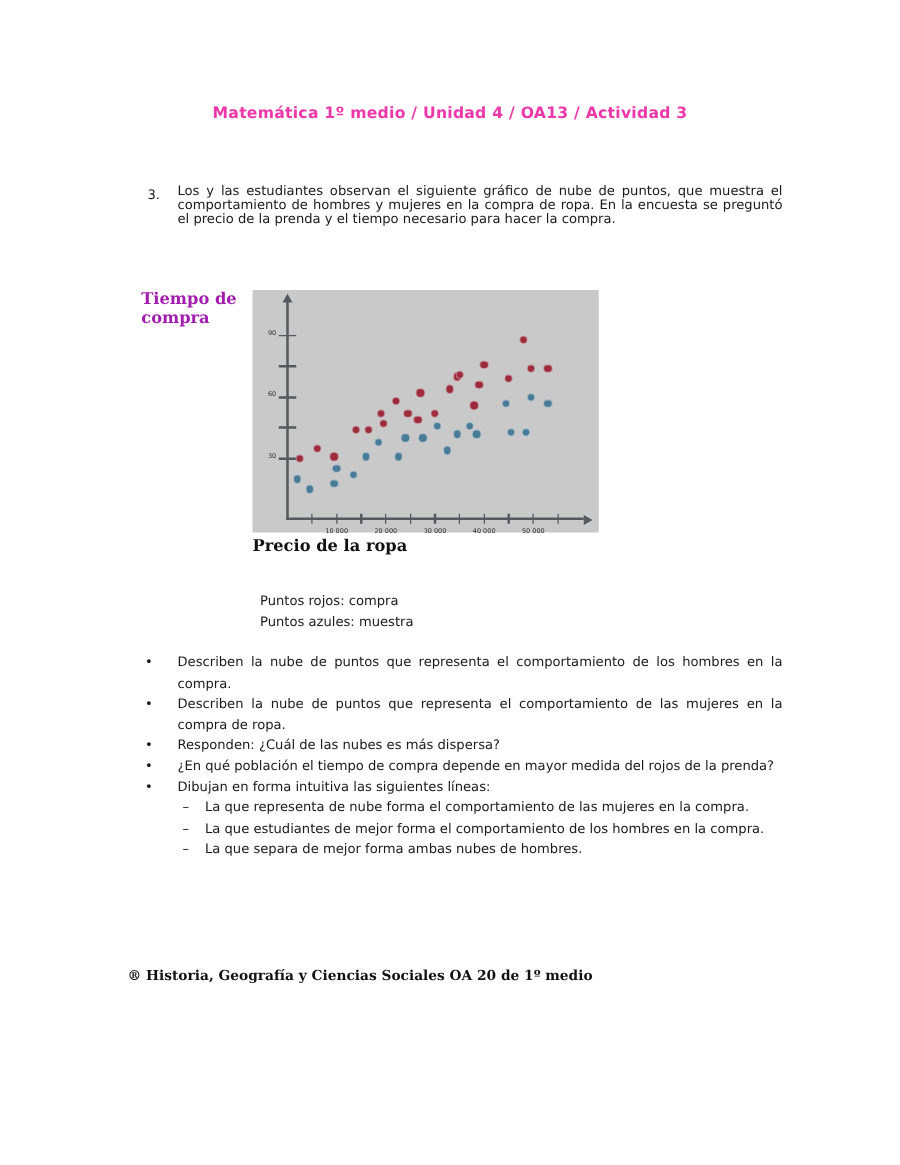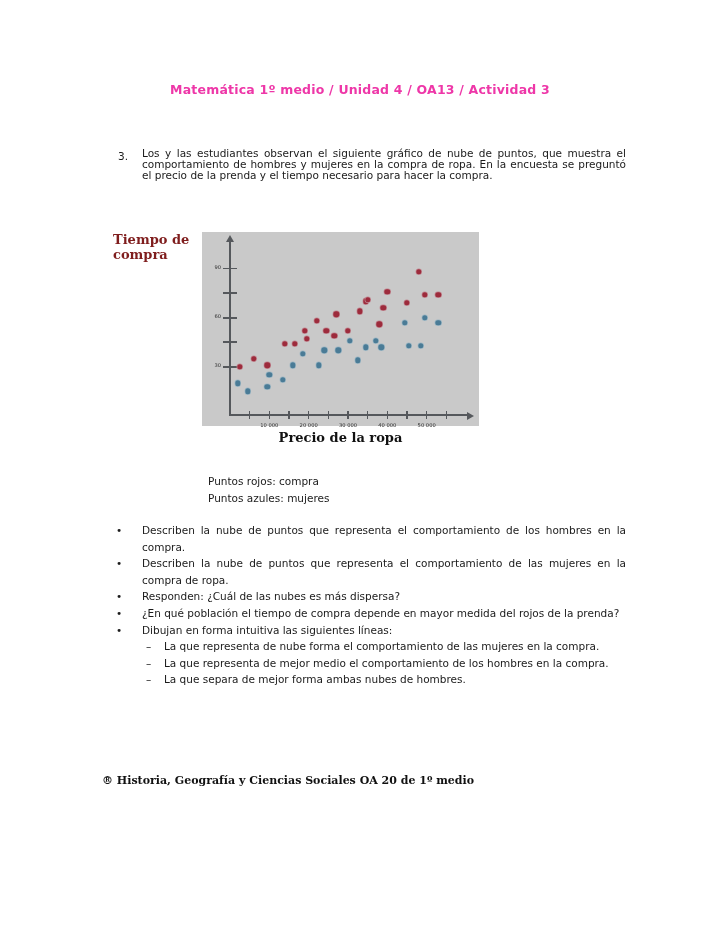--- a/index.html
+++ b/index.html
@@ -67,21 +67,21 @@
     height: 230px;
   }
   .ylabel {
     position: absolute;
     left: 0px;
     top: 4px;
     width: 96px;
     font-size: 13px;
     font-weight: bold;
     line-height: 15px;
-    color: #7f1d1d;
+    color: #a21caf;
     font-family: "DejaVu Serif", serif;
   }
   .plot-box {
     position: absolute;
     left: 89px;
     top: 4px;
     width: 277px;
     height: 194px;
     background: #c9c9c9;
   }
@@ -164,21 +164,21 @@
     transform: translate(-50%, -50%);
   }
   .dot.men   { background: #9d2b3c; box-shadow: 0 0 0 0.7px #c08a93; }
   .dot.women { background: #4a7b96; box-shadow: 0 0 0 0.7px #9db7c4; }
 
   .xlabel {
     position: absolute;
     left: 89px;
     top: 202px;
     width: 277px;
-    text-align: center;
+    text-align: left;
     font-size: 13px;
     font-weight: bold;
     color: #111;
     font-family: "DejaVu Serif", serif;
   }
 
   
   .legend {
     position: absolute;
     top: 473px;
@@ -342,21 +342,21 @@
           <div class="dot women" style="left: 222.7px; top: 85.7143px; background: rgb(74, 123, 150);"></div>
           <div class="dot women" style="left: 236.467px; top: 90.6286px; background: rgb(74, 123, 150);"></div>
         </div>
     </div>
 
     <div class="xlabel">Precio de la ropa</div>
   </div>
 
   <div class="legend">
     <div>Puntos rojos: compra</div>
-    <div>Puntos azules: mujeres</div>
+    <div>Puntos azules: muestra</div>
   </div>
 
   <div class="bullets" id="bullets-container">
       <div class="bullet-row">
         <div class="bullet-mark">•</div>
         <div class="bullet-text">Describen la nube de puntos que representa el comportamiento de los hombres en la compra.</div>
       </div>
       <div class="bullet-row">
         <div class="bullet-mark">•</div>
         <div class="bullet-text">Describen la nube de puntos que representa el comportamiento de las mujeres en la compra de ropa.</div>
@@ -372,21 +372,21 @@
       <div class="bullet-row">
         <div class="bullet-mark">•</div>
         <div class="bullet-text">Dibujan en forma intuitiva las siguientes líneas:</div>
       </div>
       <div class="sub-row">
         <div class="sub-mark">–</div>
         <div class="sub-text">La que representa de nube forma el comportamiento de las mujeres en la compra.</div>
       </div>
       <div class="sub-row">
         <div class="sub-mark">–</div>
-        <div class="sub-text">La que representa de mejor medio el comportamiento de los hombres en la compra.</div>
+        <div class="sub-text">La que estudiantes de mejor forma el comportamiento de los hombres en la compra.</div>
       </div>
       <div class="sub-row">
         <div class="sub-mark">–</div>
         <div class="sub-text">La que separa de mejor forma ambas nubes de hombres.</div>
       </div>
     </div>
 
   <div class="footer">® Historia, Geografía y Ciencias Sociales OA 20 de 1º medio</div>
 
 </div>

